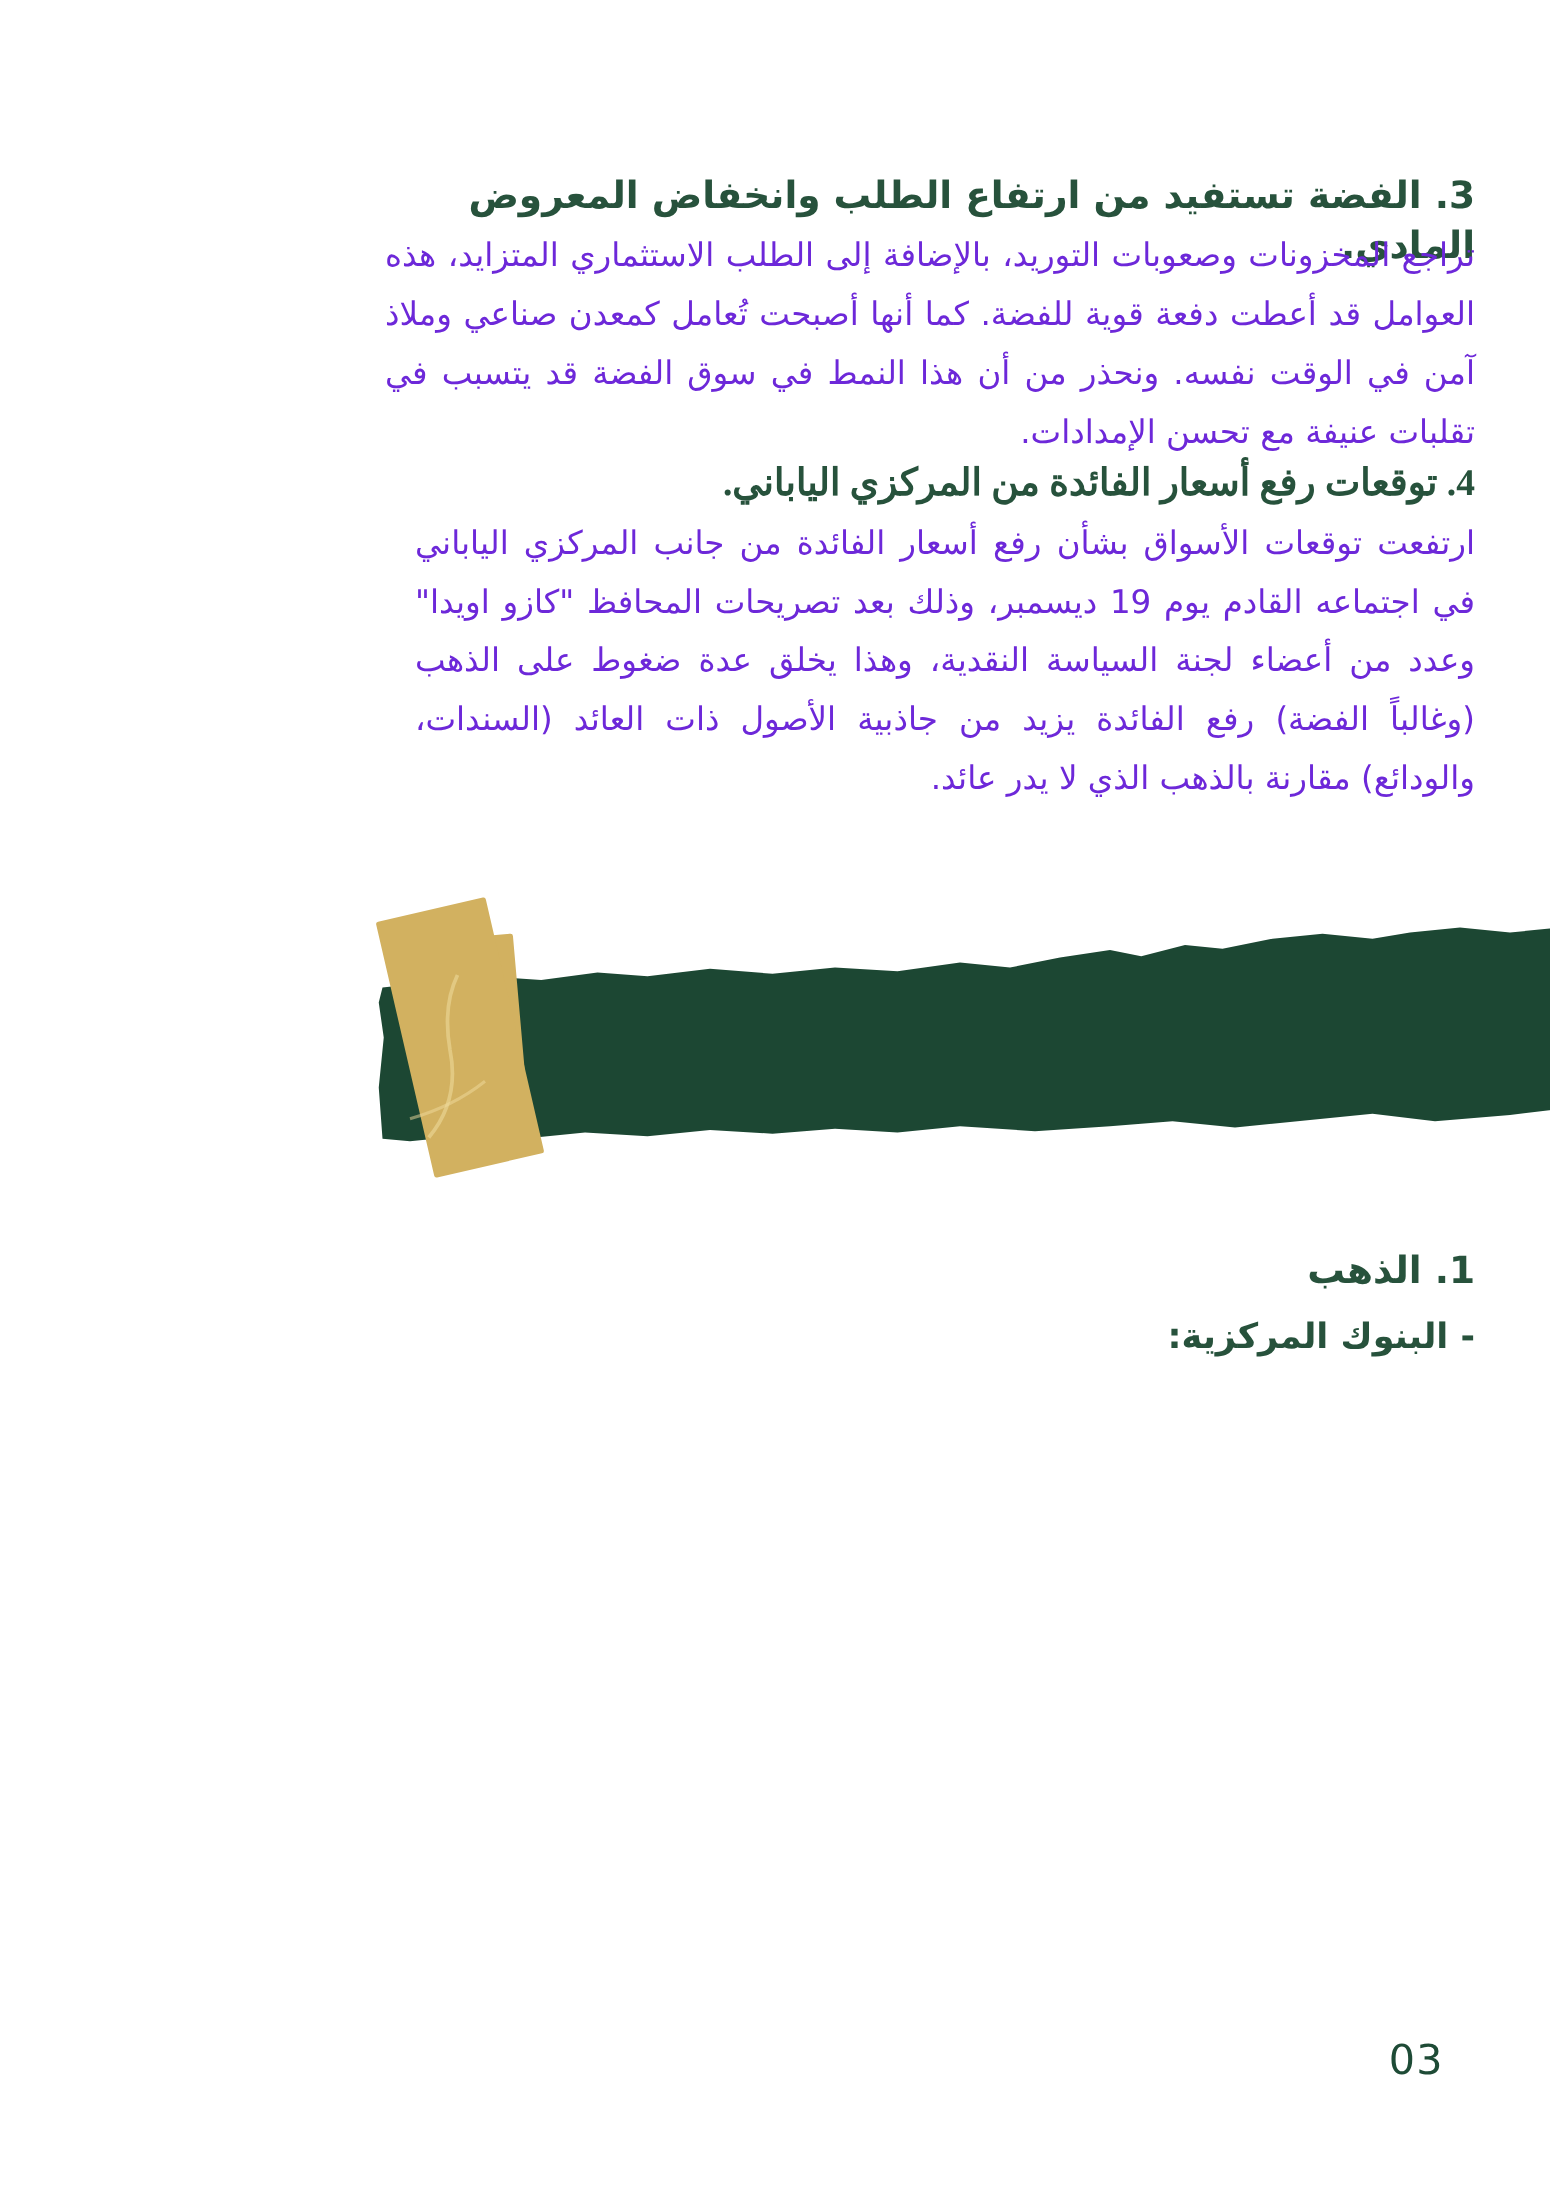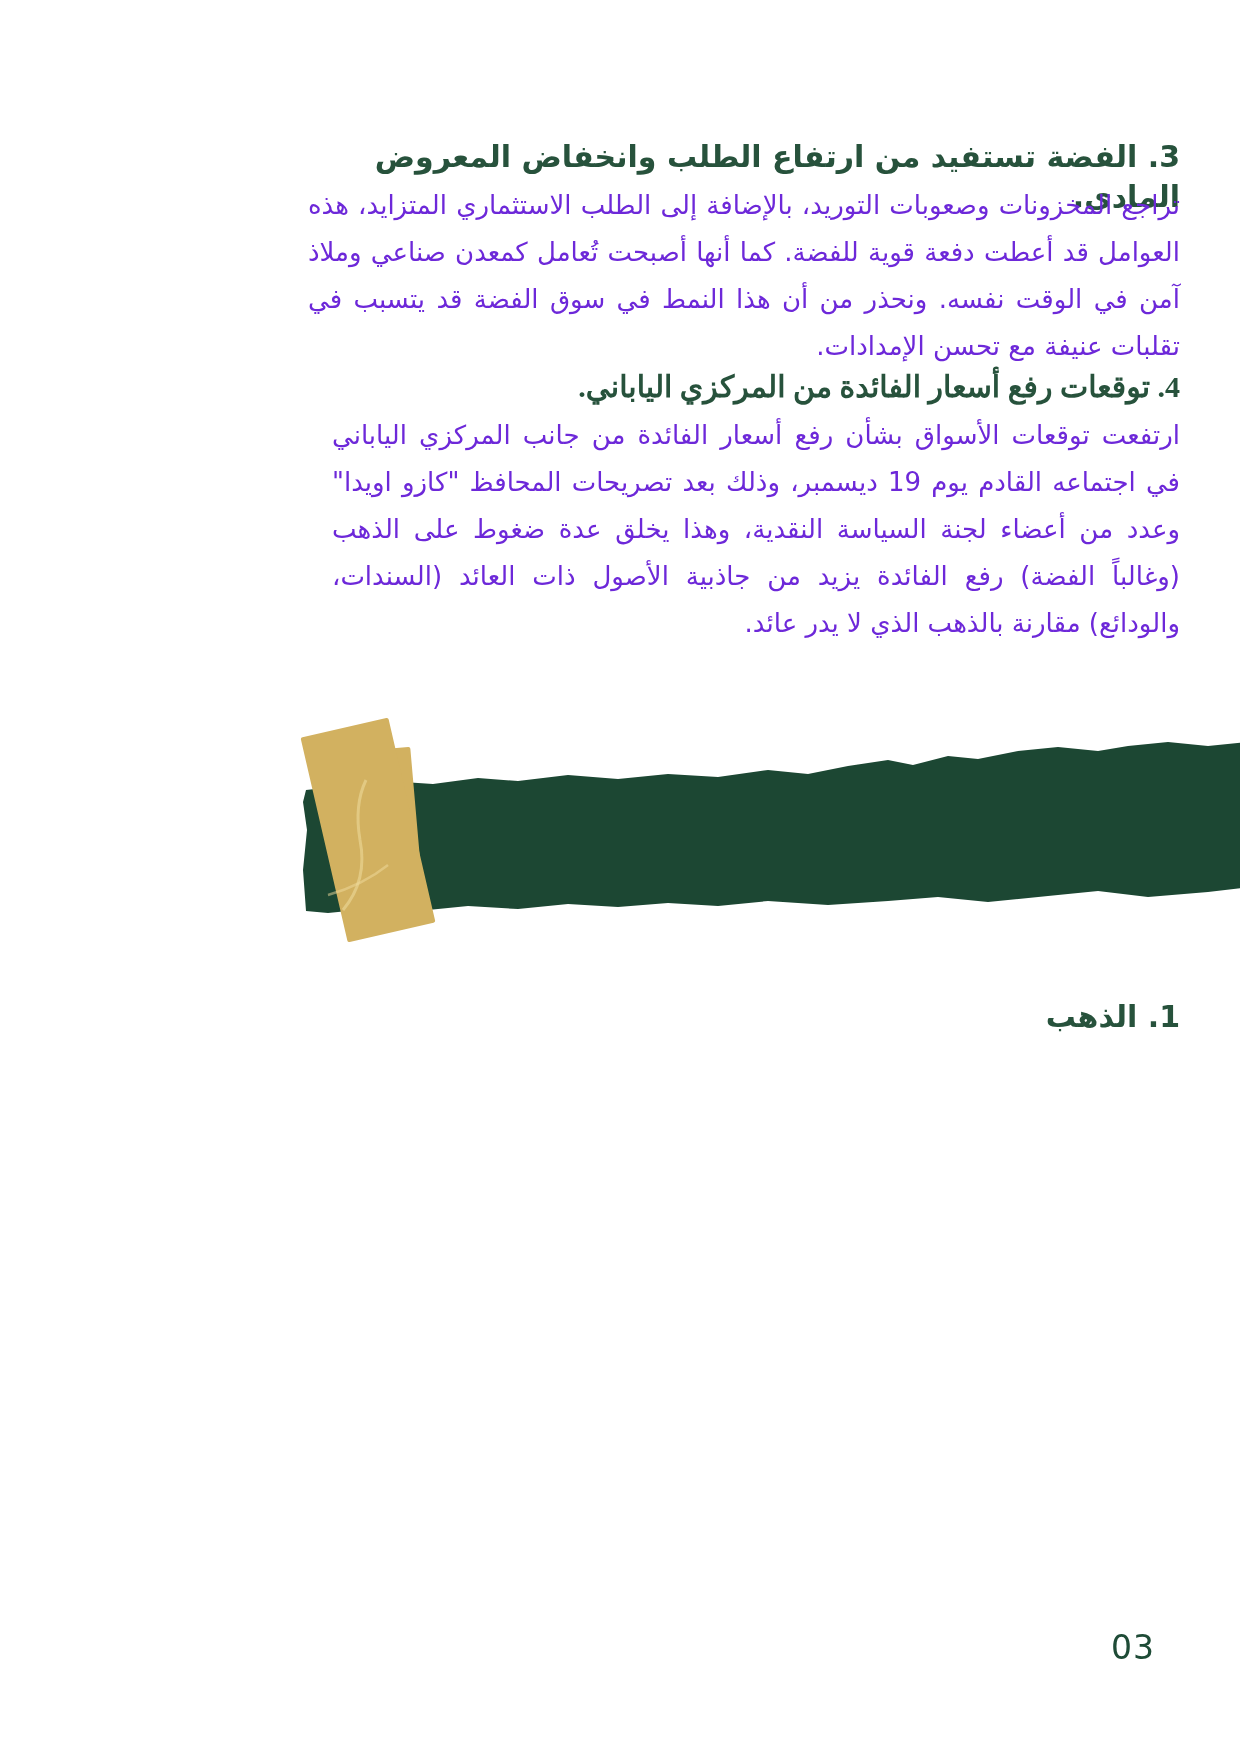--- a/index.html
+++ b/index.html
@@ -111,16 +111,17 @@
       <g>
         <rect x="1095" y="70" width="82" height="120" rx="2" transform="rotate(16 1136 130)" fill="#D2B160"></rect>
         <rect x="1082" y="82" width="95" height="212" rx="2" transform="rotate(10 1129 188)" fill="#D2B160"></rect>
         <path d="M1120,280 Q1140,240 1132,205 Q1126,175 1140,150" fill="none" stroke="#EFDC9E" stroke-width="3" opacity="0.55"></path>
         <path d="M1105,260 Q1135,255 1158,235" fill="none" stroke="#EFDC9E" stroke-width="2.5" opacity="0.5"></path>
       </g>
     </svg>
   </div>
 
   <h2 class="sec-heading" style="top:972px;">1. الذهب</h2>
+  <h3 class="sub-heading" style="top:1024px;">- البنوك المركزية:</h3>
 
   <div class="page-number">03</div>
 
 </div>
 
 </body></html>

